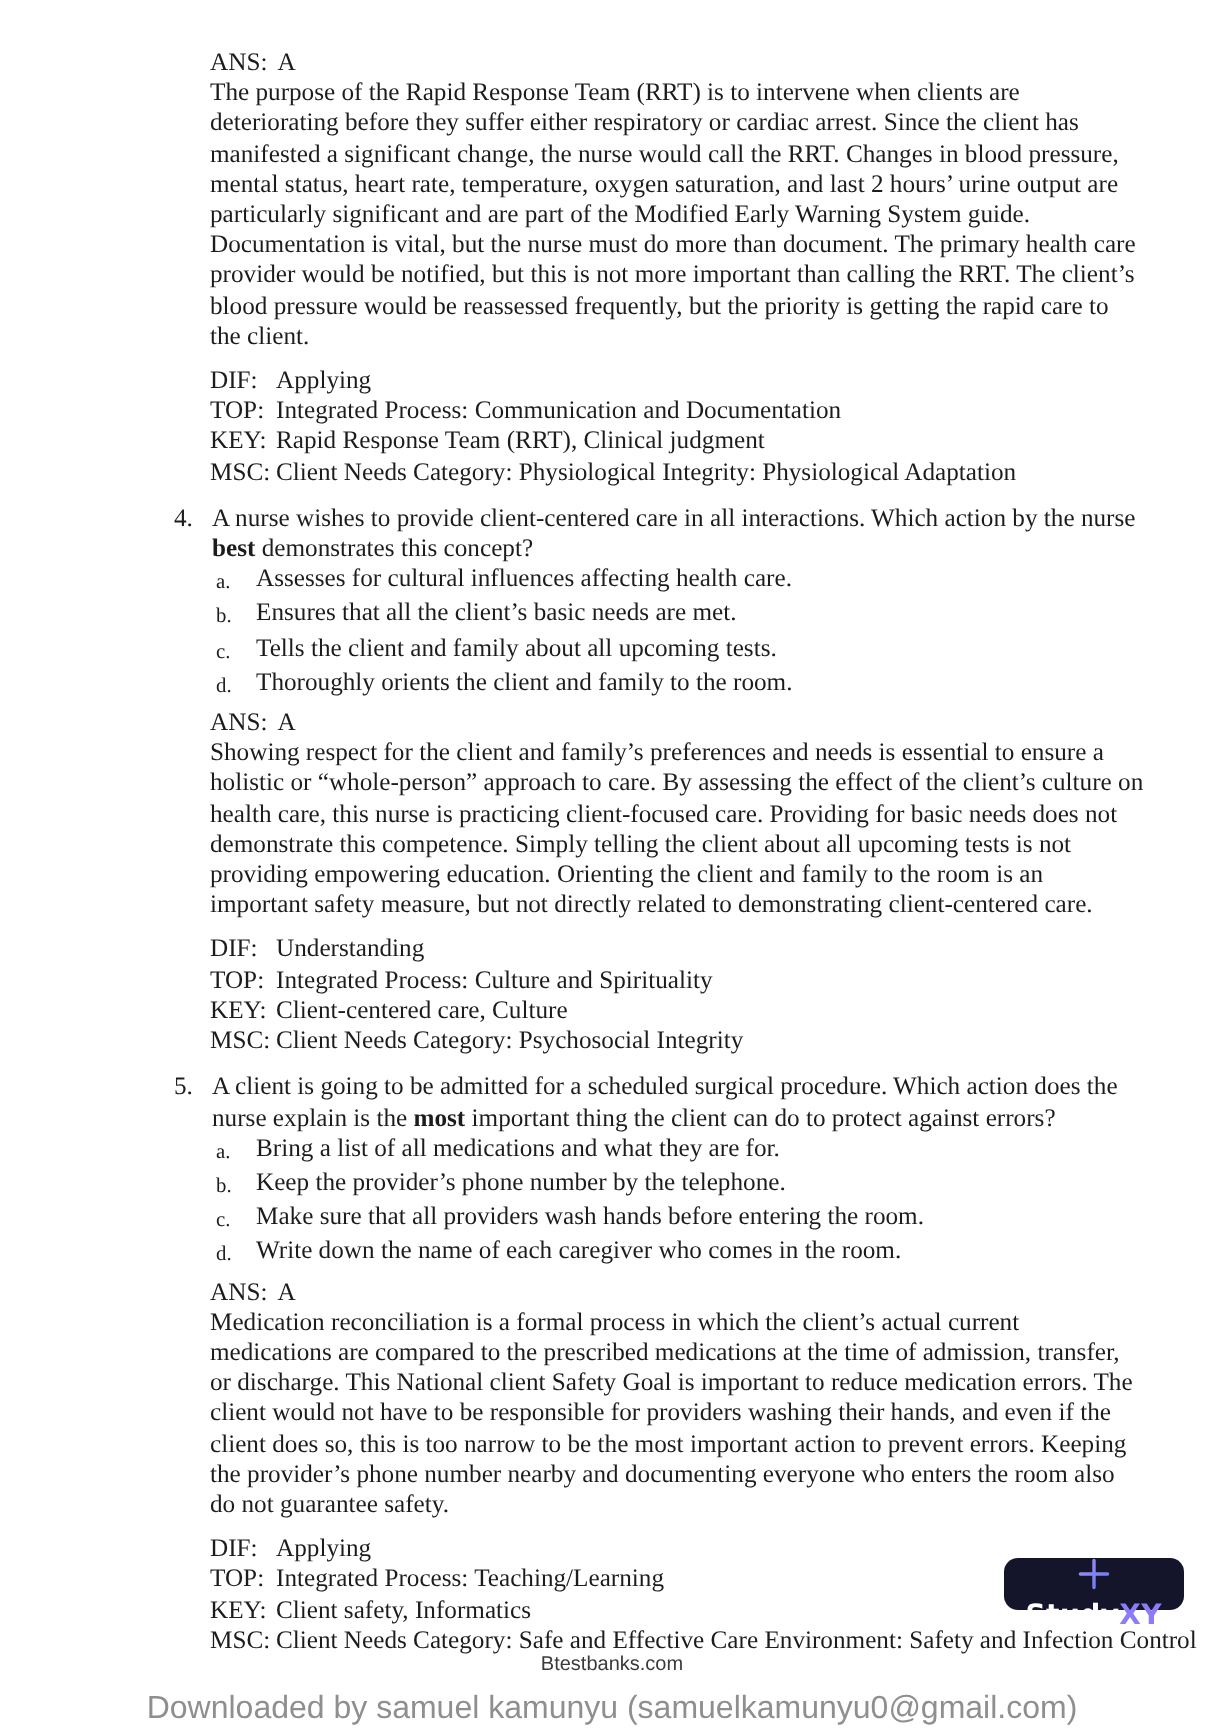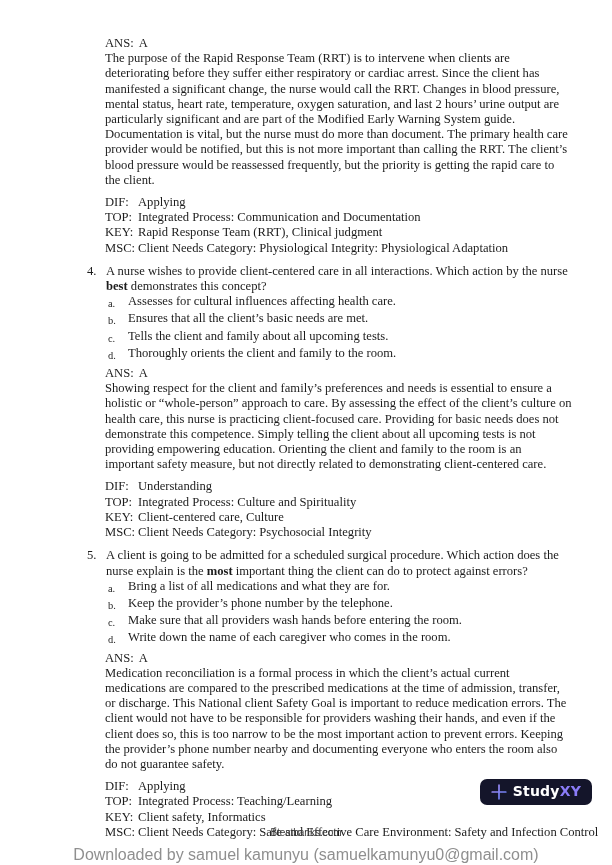--- a/index.html
+++ b/index.html
@@ -10,21 +10,21 @@
     margin:0 auto;
     background:#ffffff;
     font-family:"Liberation Serif", serif;
     font-size:12.6px;
     line-height:15.2px;
     color:#1c1c1c;
     overflow:hidden;
   }
   .content {
     position:absolute;
-    left:105px; top:36px;
+    left:105px; top:24px;
     width:467px;
   }
   
   .ans-line { }
   .ans-val { margin-left:5px; }
   .rationale { }
   .meta { margin-top:7px; }
   .meta-row { display:flex; white-space:nowrap;flex-direction:column; }
   .meta-pair { display:inline-flex; }
   .meta-tag { flex:0 0 33px; width:33px; }
@@ -44,20 +44,21 @@
   
   .badge {
     position:absolute;
     top:779px; right:20px;
     height:26px;
     display:flex; align-items:center; gap:6px;
     padding:0 11px;
     background:#14152a;
     border-radius:7px;
     cursor:pointer;
+    flex-direction:column;
   }
   .badge .brand {
     font-family:"DejaVu Sans", sans-serif;
     font-weight:700;
     font-size:14px;
     color:#ffffff;
     letter-spacing:.2px;
   }
   .badge .brand .xy { color:#8b7cf8; }
   

